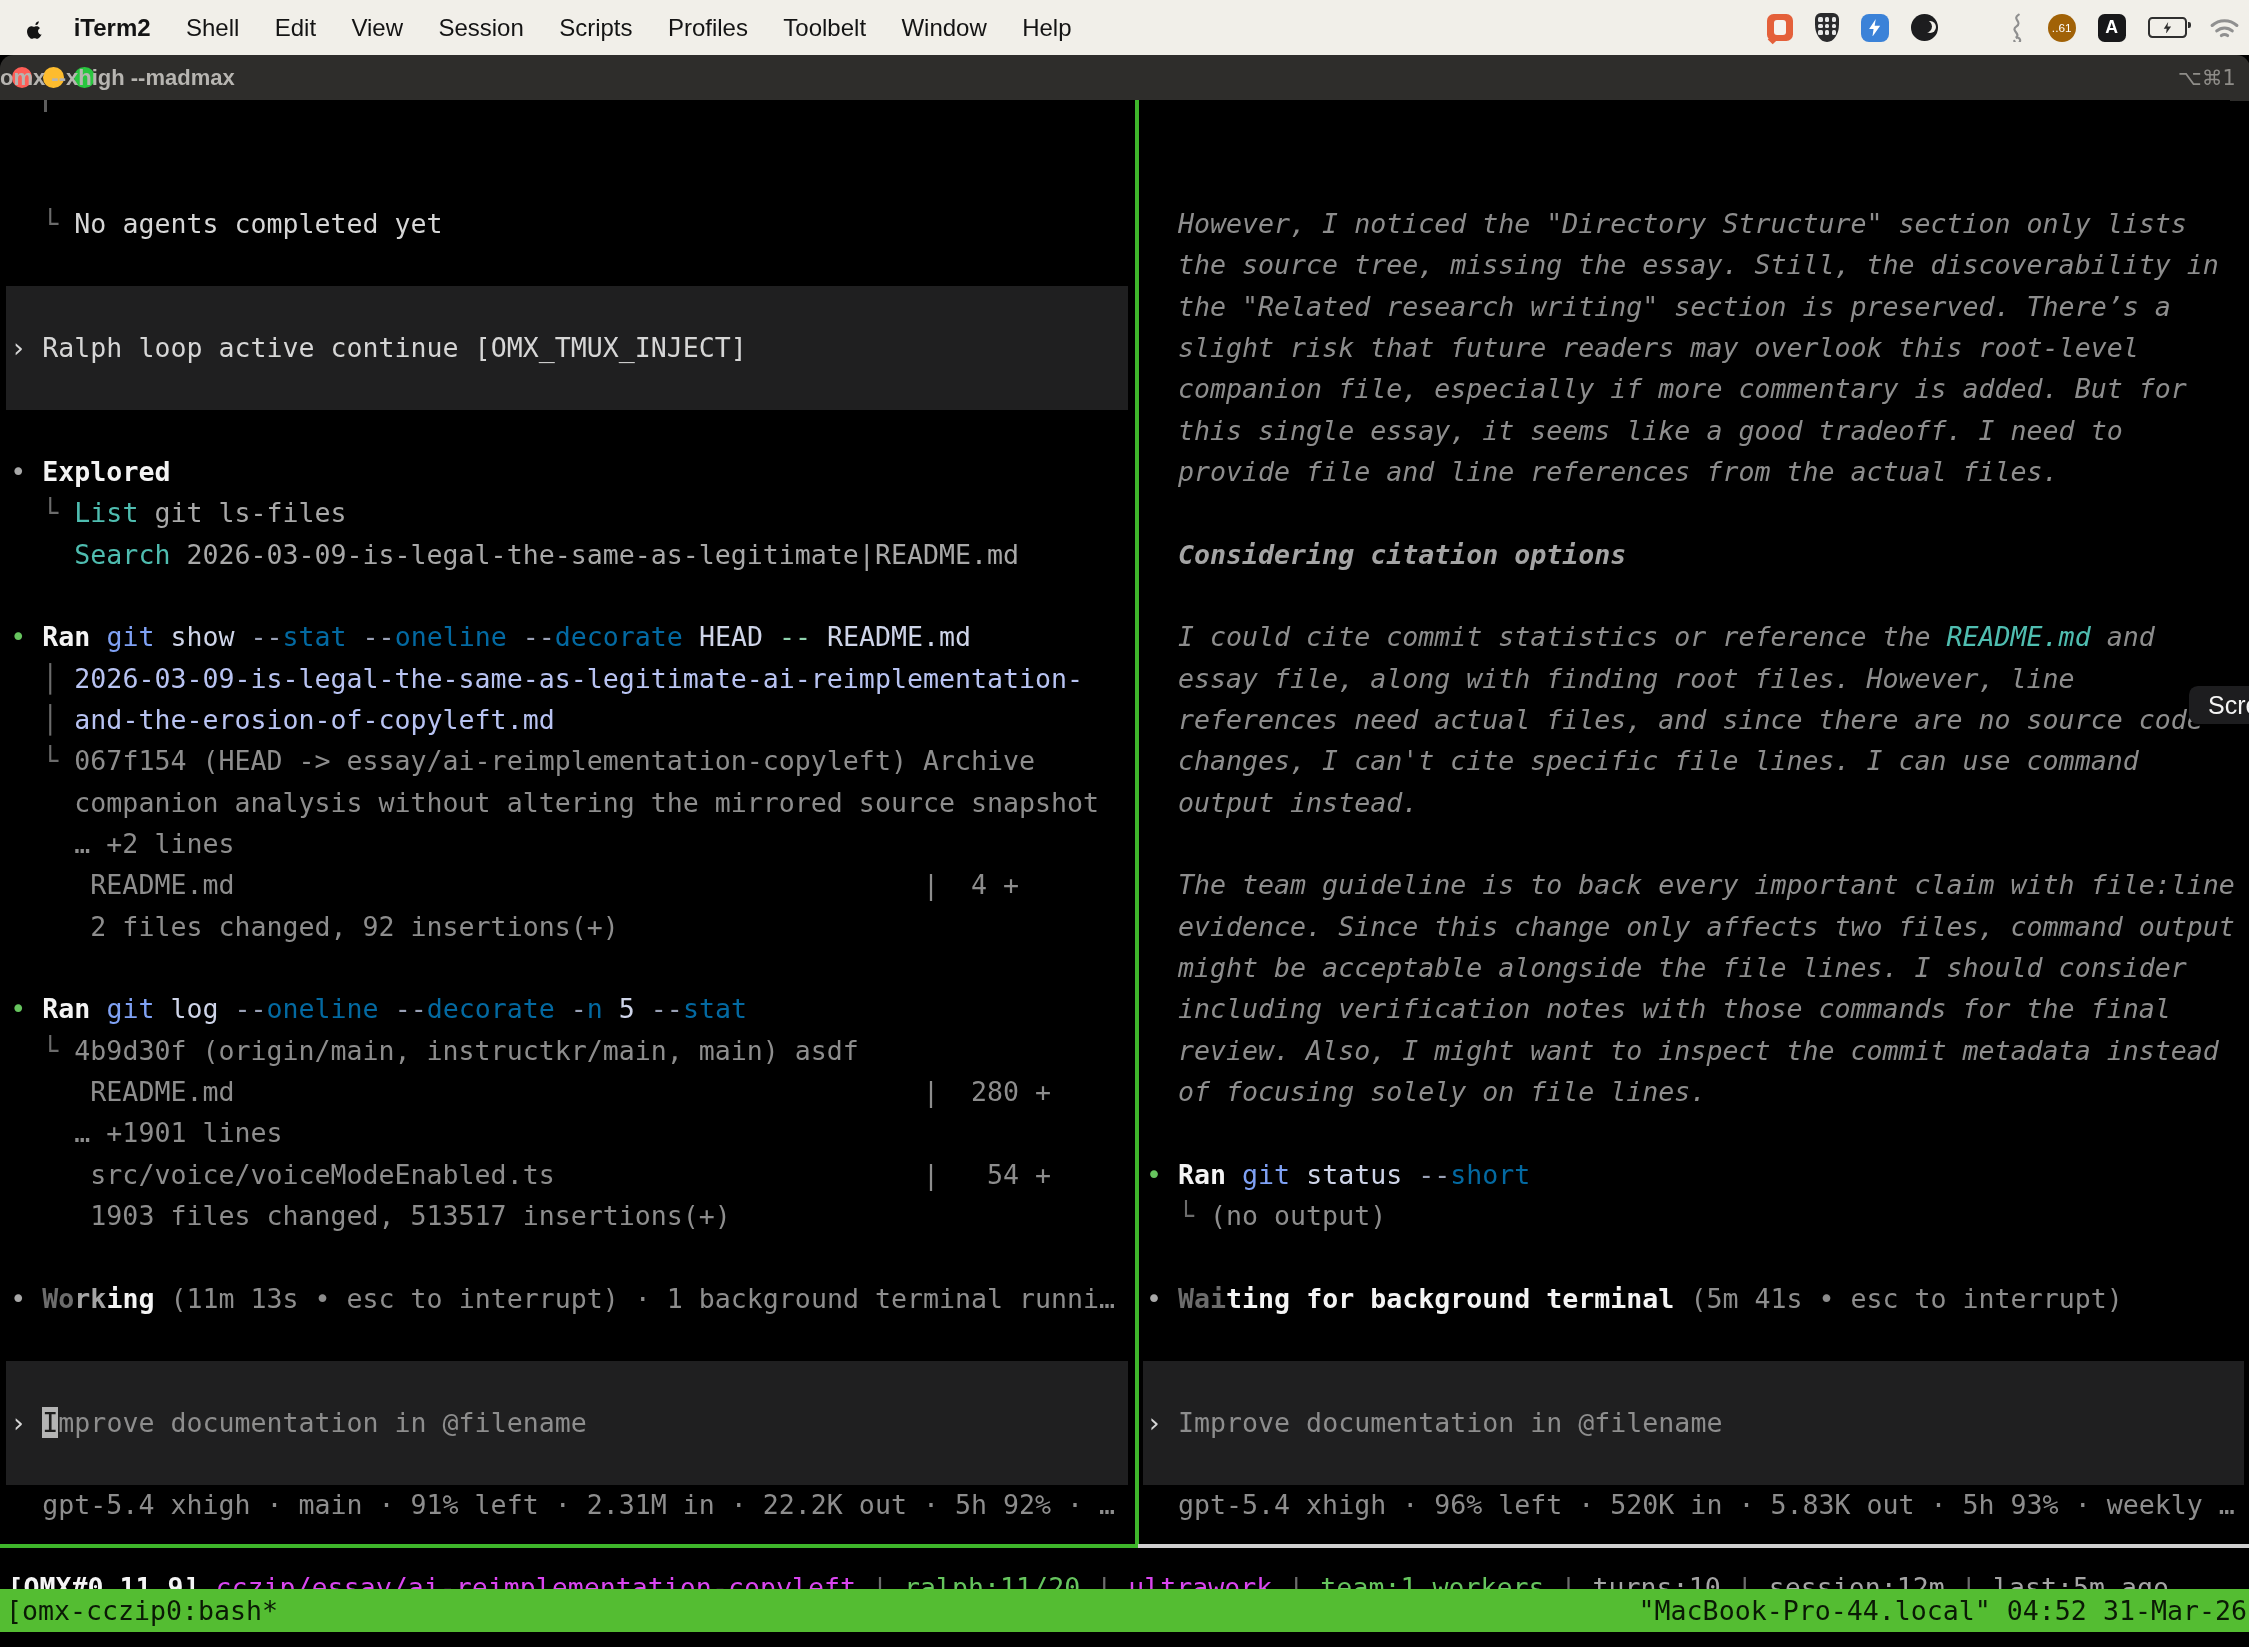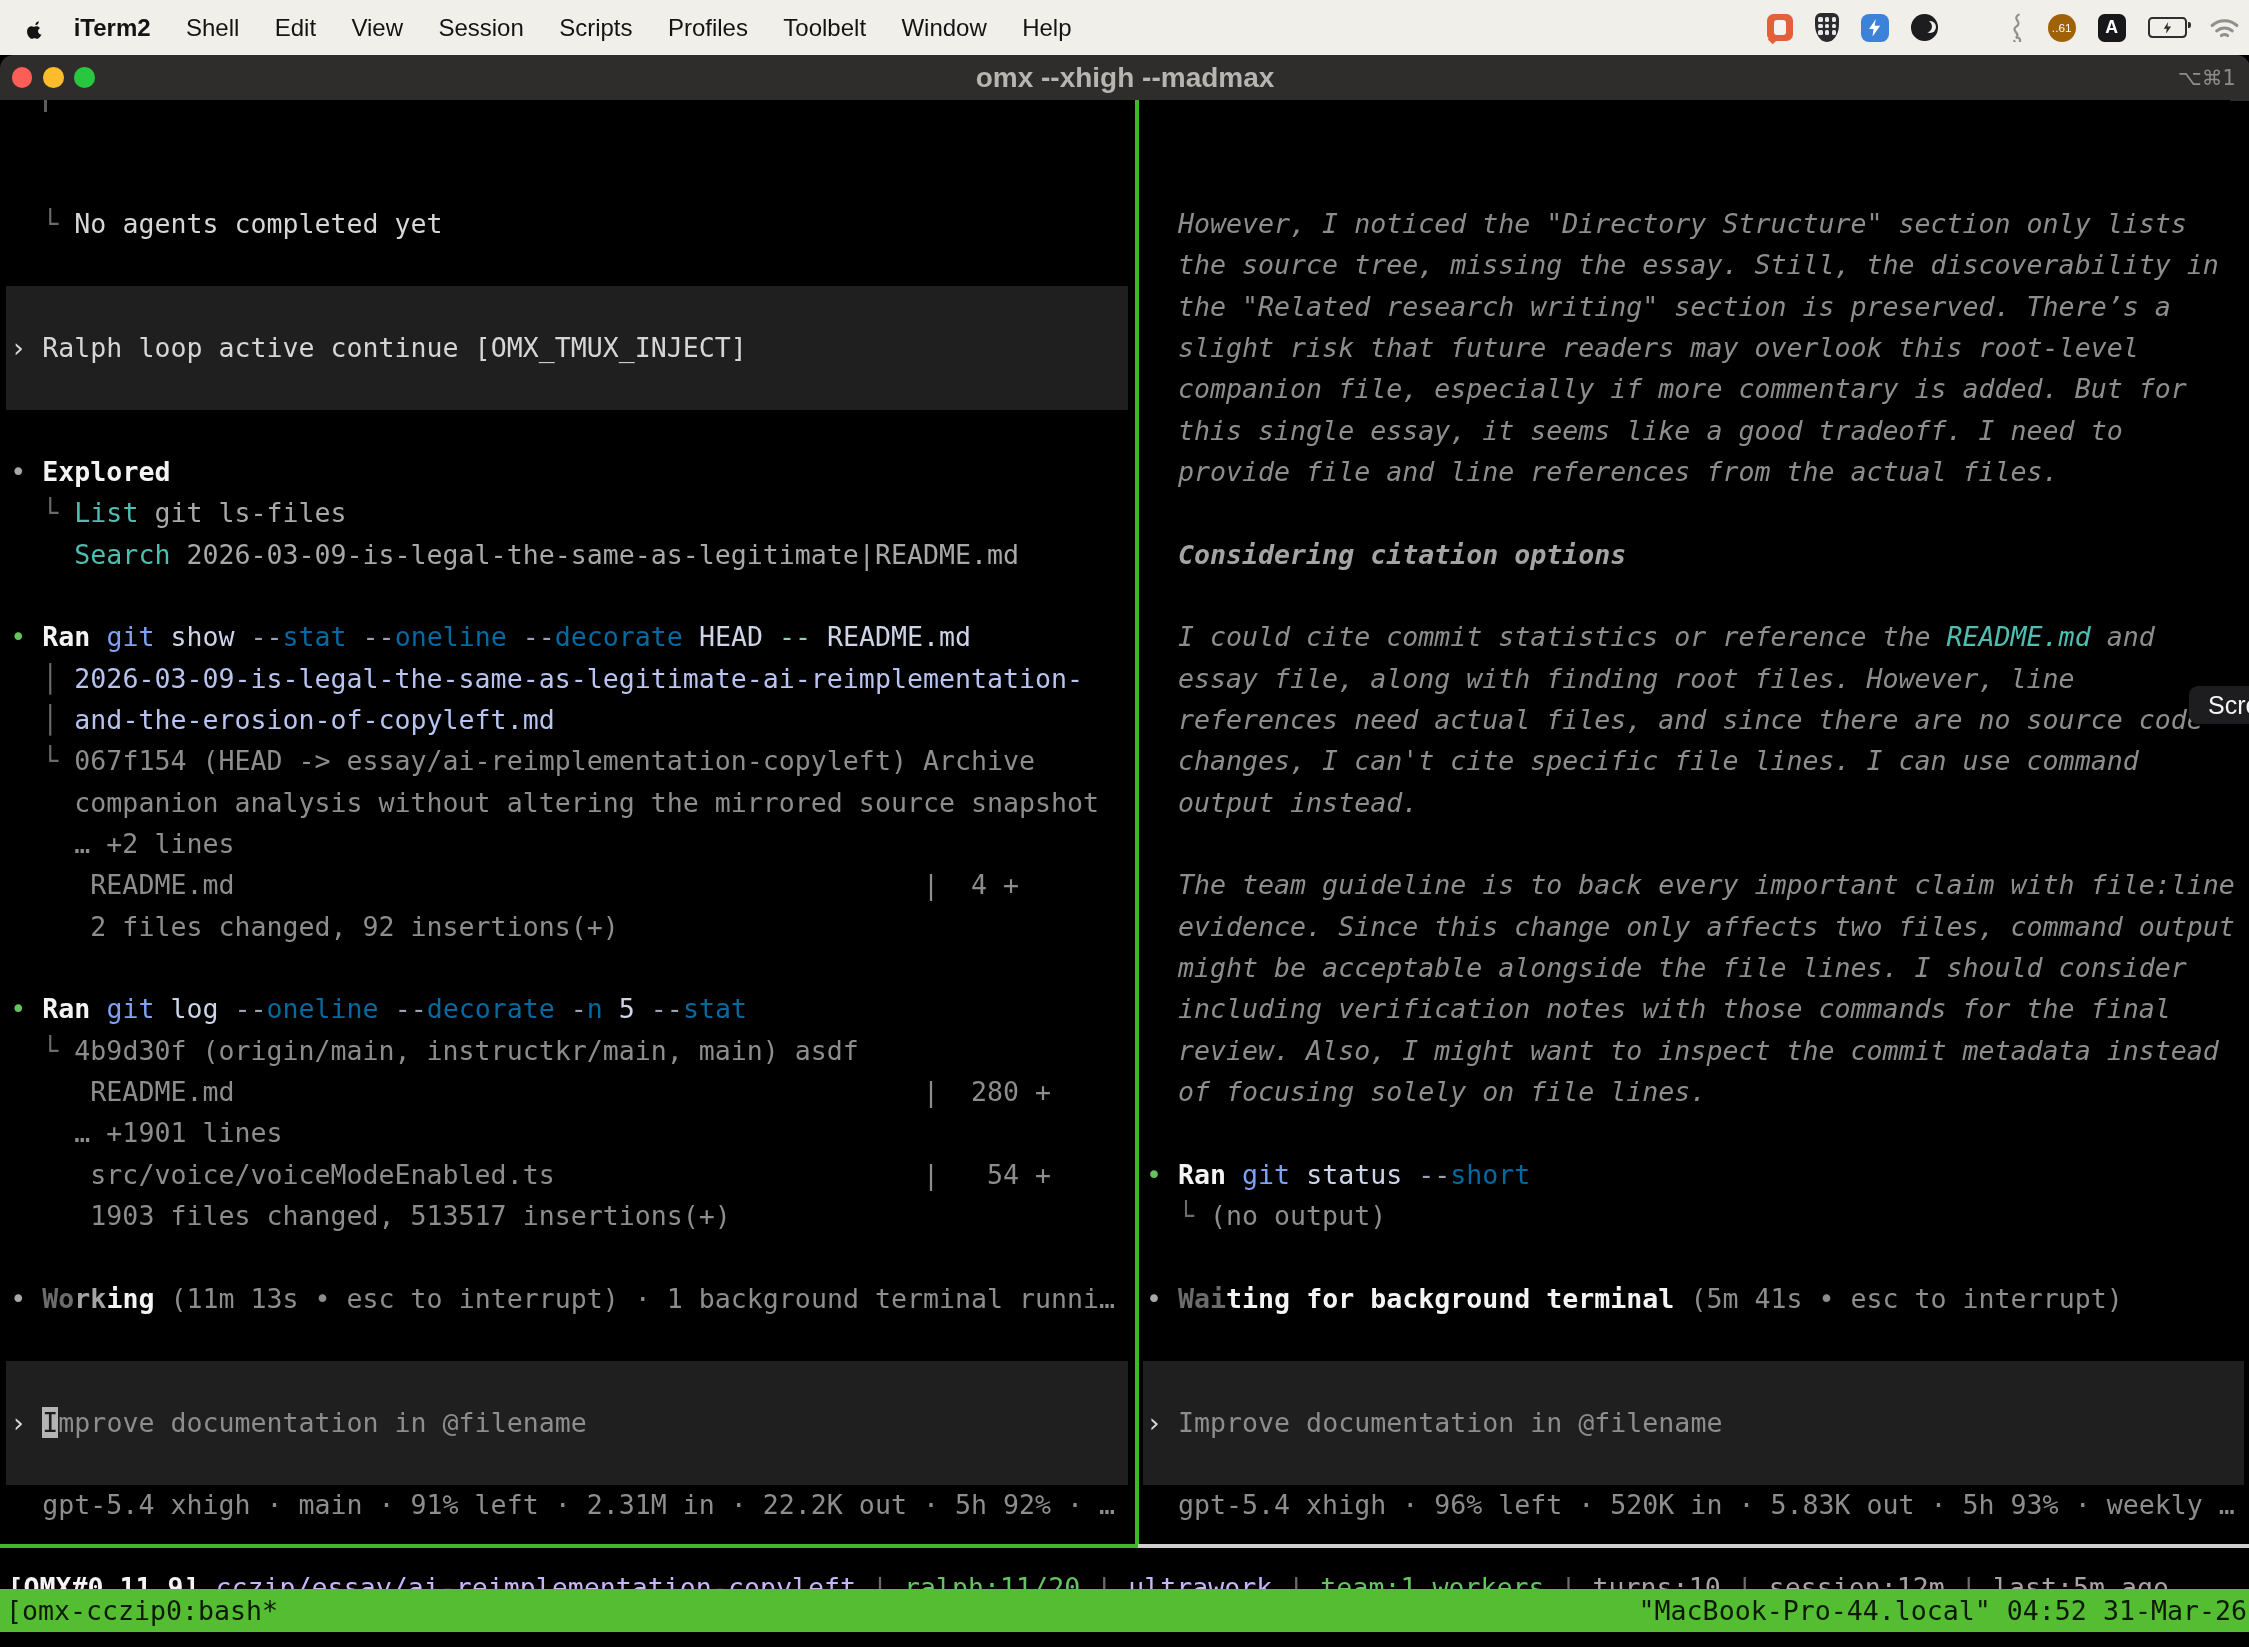--- a/index.html
+++ b/index.html
@@ -8,33 +8,33 @@
     display:flex;align-items:center;font-family:"Liberation Sans",sans-serif;font-size:24px;color:#141414;}
   #apple-logo{margin-left:25px;display:flex;align-items:center;}
   #menu-items{display:flex;align-items:center;margin-left:10.3px;}
   #menu-items span{padding:0 17.7px;white-space:nowrap;}
   #menu-items span.b{font-weight:700;}
   #menu-status{position:absolute;right:10.3px;top:0;height:55px;display:flex;align-items:center;gap:22px;}
   .mb-icon{display:flex;align-items:center;justify-content:center;position:relative;}
   
   #titlebar{position:absolute;left:0;top:55px;width:2250px;height:46px;background:#2e2d2b;border-radius:13.3px 13.3px 0 0;}
   .tl{position:absolute;top:67px;width:20.7px;height:20.7px;border-radius:50%;}
-  #win-title{position:absolute;left:0;top:55px;width:2250px;height:46px;line-height:46px;text-align:center;
-    color:#b7b5b1;font-family:"Liberation Sans",sans-serif;font-weight:700;font-size:28px;}
+  #win-title{position:absolute;left:0;top:55px;width:2250px;height:46px;line-height:46px;
+    color:#b7b5b1;font-family:"Liberation Sans",sans-serif;font-weight:700;font-size:22px;}
   #win-shortcut{position:absolute;right:13.3px;top:55px;height:46px;line-height:46px;color:#8f8d89;
     font-family:"DejaVu Sans",sans-serif;font-size:20.7px;}
   
   #terminal{position:absolute;left:0;top:100px;width:2230px;height:1547px;background:#000;
     font-family:"DejaVu Sans Mono",monospace;font-size:26.6px;}
   .pane-lines{position:absolute;top:103px;}
   .trow{position:absolute;left:0;height:41px;line-height:41px;white-space:pre;}
   .it{font-style:italic;}
   .b{font-weight:700;}
   .c-light{color:#d6d6d6}.c-gray{color:#8d8d8d}.c-arg{color:#a8a8a8}.c-dim{color:#6c6c6c}
-  .c-white{color:#f4f4f4}.c-green{color:#66c45e}.c-teal{color:#4fbdb0}.c-cyan{color:#c4b5fd}
+  .c-white{color:#f4f4f4}.c-green{color:#66c45e}.c-teal{color:#4fbdb0}.c-cyan{color:#d946ef}
   .c-blue{color:#7fa1f4}.c-pink{color:#0369a1}.c-flagdash{color:#9aa1b6}.c-lav{color:#ced4e8}
   .c-peri{color:#b8c3f2}.c-mint{color:#8fd3ae}.c-mid{color:#a4a4a4}
   .c-cursor{background:#b4b4b4;color:#1c1c1c}
   .termbox{position:absolute;background:#1f1f20;}
   #v-divider{position:absolute;left:1135px;top:0;width:3.7px;height:1448px;background:#3fb62b;}
   #h-divider-green{position:absolute;left:0;top:1444px;width:1138px;height:4.4px;background:#3fb62b;}
   #h-divider-gray{position:absolute;left:1138px;top:1444px;width:1112px;height:4.4px;background:#cfcfcf;}
   #corner-stub{position:absolute;left:44px;top:0px;width:3px;height:11.8px;background:#5d5d5d;}
   
   #tmuxbar{position:absolute;left:0;top:1589px;width:2250px;height:43px;background:#54bd32;

